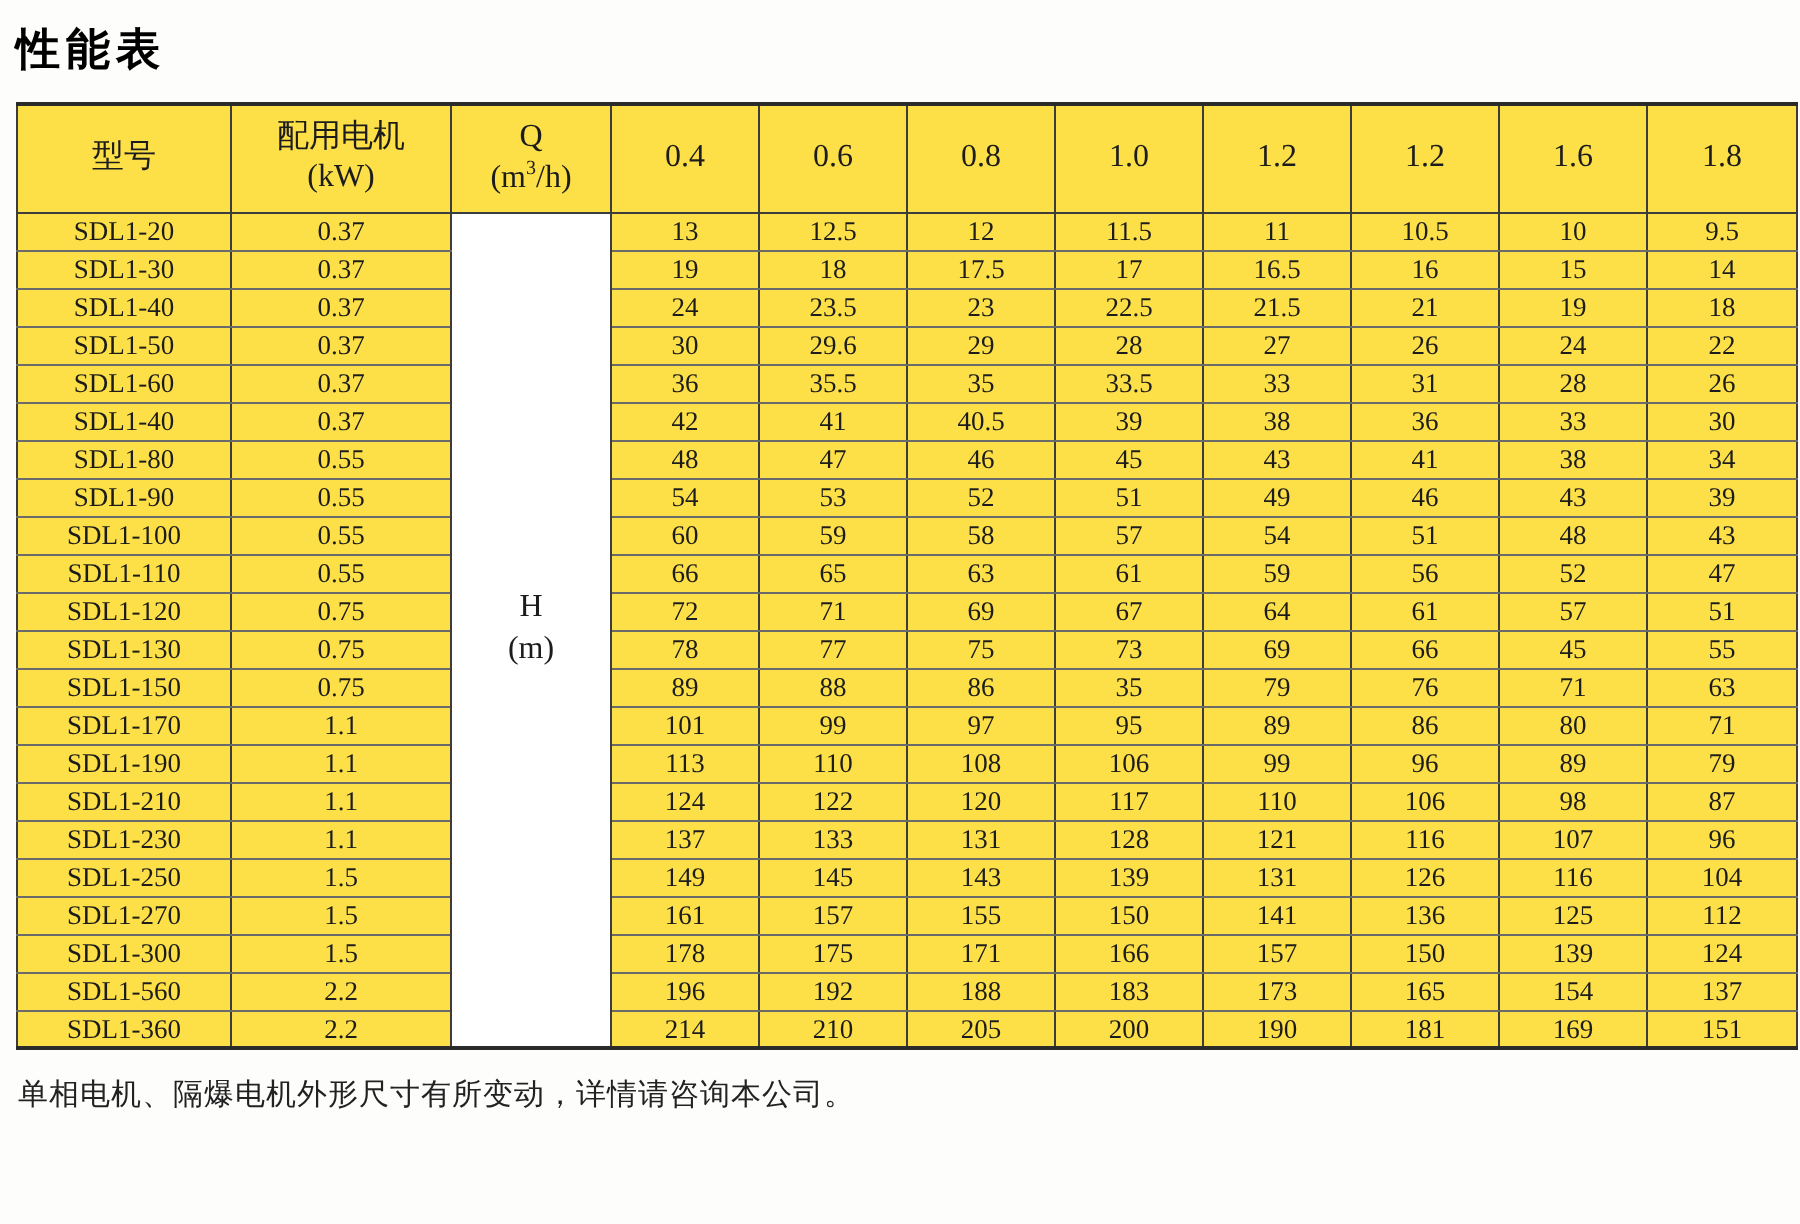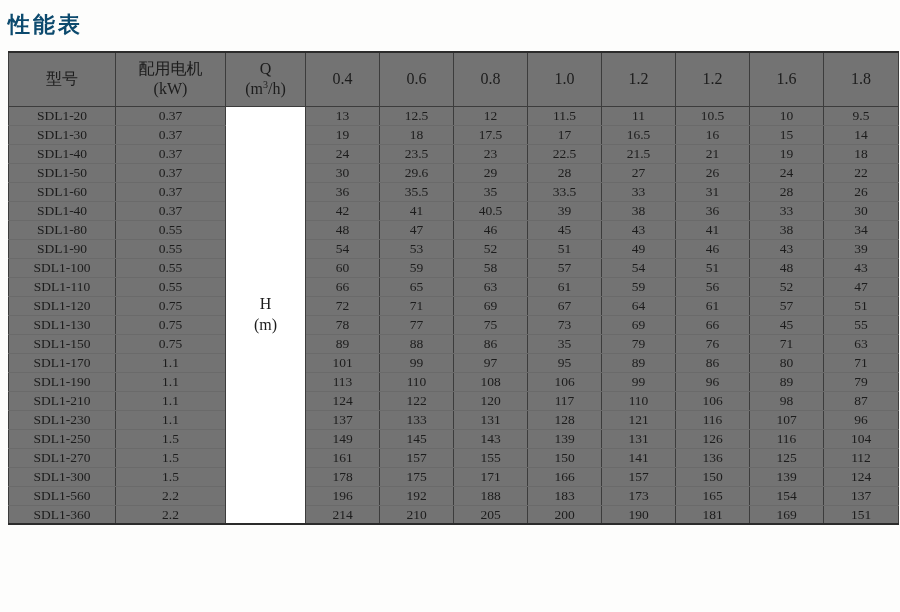--- a/index.html
+++ b/index.html
@@ -6,29 +6,29 @@
   html, body { width: 900px; height: 612px; background: #fdfdfc; overflow: hidden; }
   body {
     font-family: "Liberation Serif", "DejaVu Serif", serif;
     color: #1c1c1c;
   }
   .page { padding: 8px 0 0 8px; }
   .title {
     font-family: Liberation Sans, sans-serif;
     font-weight: 700;
     font-size: 22px;
-    color: #0c4a6e;
+    color: #000000;
     letter-spacing: 3px;
     margin: 2px 0 11px 0;
   }
   table.perf {
     border-collapse: collapse;
     table-layout: fixed;
     width: 792px;
-    background: #737373;
+    background: #fde047;
   }
   table.perf { border-top: 2px solid #2b2b2b; border-bottom: 2px solid #2b2b2b; }
   th, td {
     border-left: 1px solid #3c3c3c;
     border-right: 1px solid #3c3c3c;
     border-top: 1px solid #6a6a6a;
     border-bottom: 1px solid #6a6a6a;
     text-align: center;
     vertical-align: middle;
     font-weight: normal;
@@ -370,14 +370,15 @@
           <td>205</td>
           <td>200</td>
           <td>190</td>
           <td>181</td>
           <td>169</td>
           <td>151</td>
         </tr>
       </tbody>
   </table>
 
+  <div class="footer-note">单相电机、隔爆电机外形尺寸有所变动，详情请咨询本公司。</div>
 
 </div>
 
 </body></html>

